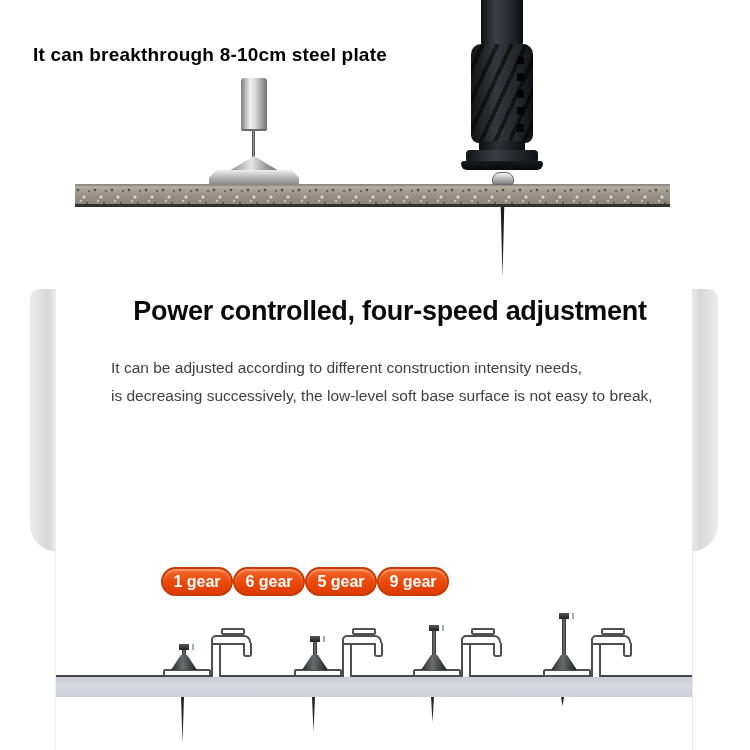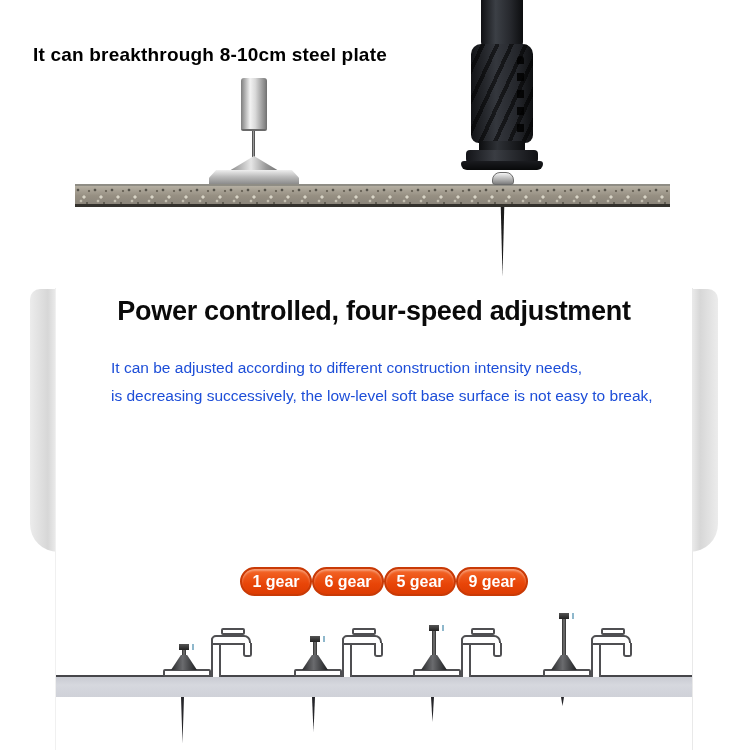--- a/index.html
+++ b/index.html
@@ -61,27 +61,27 @@
     clip-path:polygon(15% 0,85% 0,50% 100%);background:#1c1c1c;}
 
   
   .card-backdrop{position:absolute;left:30px;top:289px;width:688px;height:263px;
     border-radius:10px 10px 28px 28px;
     background:linear-gradient(90deg,#ececec 0,#d7d7d7 2.6%,#efefef 4%,#ffffff 8%,
                #ffffff 92%,#efefef 96%,#d7d7d7 97.4%,#ececec 100%);}
   .card{position:absolute;left:55px;top:288px;width:638px;height:462px;background:#fff;
     border-left:1px solid #f0f0f0;border-right:1px solid #e9e9e9;box-sizing:border-box;}
 
-  .card-title{position:absolute;top:8px;left:0;width:100%;text-align:center;
+  .card-title{position:absolute;top:8px;left:16px;width:100%;text-align:center;
     font-size:27px;font-weight:bold;color:#0a0a0a;letter-spacing:-.3px;}
   .card-body{position:absolute;top:66px;left:55px;right:26px;}
-  .card-body p{margin:0;font-size:15.5px;line-height:27.5px;color:#1d4ed8;}
+  .card-body p{margin:0;font-size:15.5px;line-height:27.5px;color:#404040;}
 
   .gear-row{position:absolute;top:279px;left:105px;right:85px;display:flex;
-    justify-content:center;}
+    justify-content:flex-start;}
   .gear-pill{width:72px;height:29px;border-radius:15px;box-sizing:border-box;
     background:linear-gradient(180deg,#f4682a,#e84508 60%,#dd3c03);
     border:2px solid #c93a06;box-shadow:inset 0 2px 2px rgba(255,255,255,.35);
     color:#fff;font-weight:bold;font-size:16px;display:flex;align-items:center;
     justify-content:center;}
 
   .slab{position:absolute;left:0;top:387px;width:100%;height:22px;
     background:linear-gradient(180deg,#c9cbd2,#d6d8de 40%,#cfd1d8);
     border-top:2px solid #46464a;box-sizing:border-box;}
 

